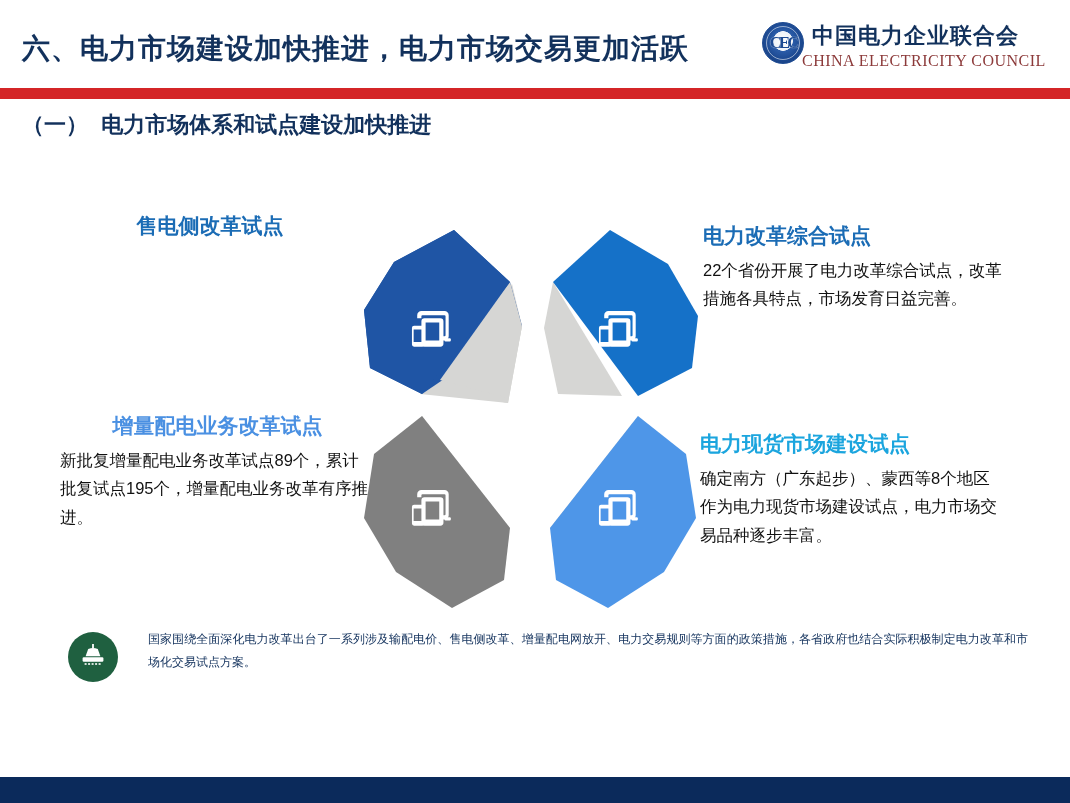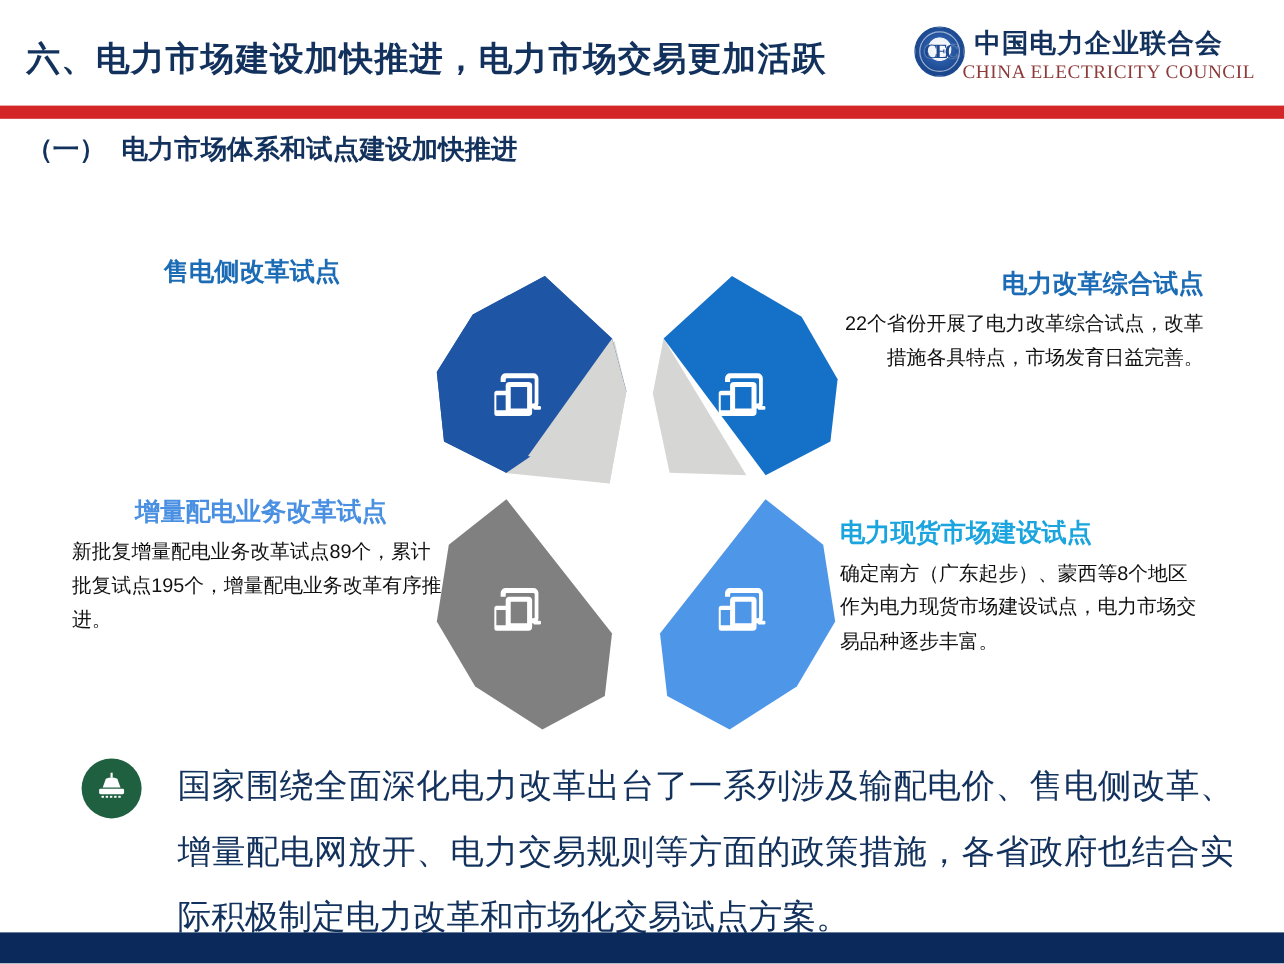--- a/index.html
+++ b/index.html
@@ -65,35 +65,35 @@
   .block .b-title {
     font-size:21px; font-weight:bold; white-space:nowrap; margin-bottom:6px;
   }
   .block .b-body {
     font-size:16.5px; color:#111; line-height:1.72;
   }
   .block.tl { left:60px; top:212px; width:300px; text-align:left; }
   .block.tl .b-title { color:#1B6CB5; text-align:center; width:100%; }
   .block.bl { left:60px; top:412px; width:315px; }
   .block.bl .b-title { color:#4A90E2; text-align:center; width:100%; }
-  .block.tr { left:703px; top:222px; width:300px;text-align:right; }
+  .block.tr { left:703px; top:222px; width:300px; }
   .block.tr .b-title { color:#1B6CB5; }
   .block.br { left:700px; top:404px; width:300px;margin-top:26px; }
   .block.br .b-title { color:#1BA5DE; }
 
   
   .note { position:absolute; left:68px; top:628px; width:950px; }
   .note-icon {
     position:absolute; left:0; top:4px; width:50px; height:50px;
     border-radius:50%; background:#1F6040;
   }
   .note-icon svg { position:absolute; left:11px; top:11px; }
   .note-text {
     position:absolute; left:80px; top:0; width:880px;
-    font-size:28px; color:#12315C; line-height:1.95; text-align:justify;
+    font-size:12px; color:#12315C; line-height:1.95; text-align:justify;
   }
 
   
   .bottom-bar {
     position:absolute; left:0; bottom:0; width:1070px; height:26px; background:#0B2A5B;
   }
 </style>
 </head>
 <body>
 

